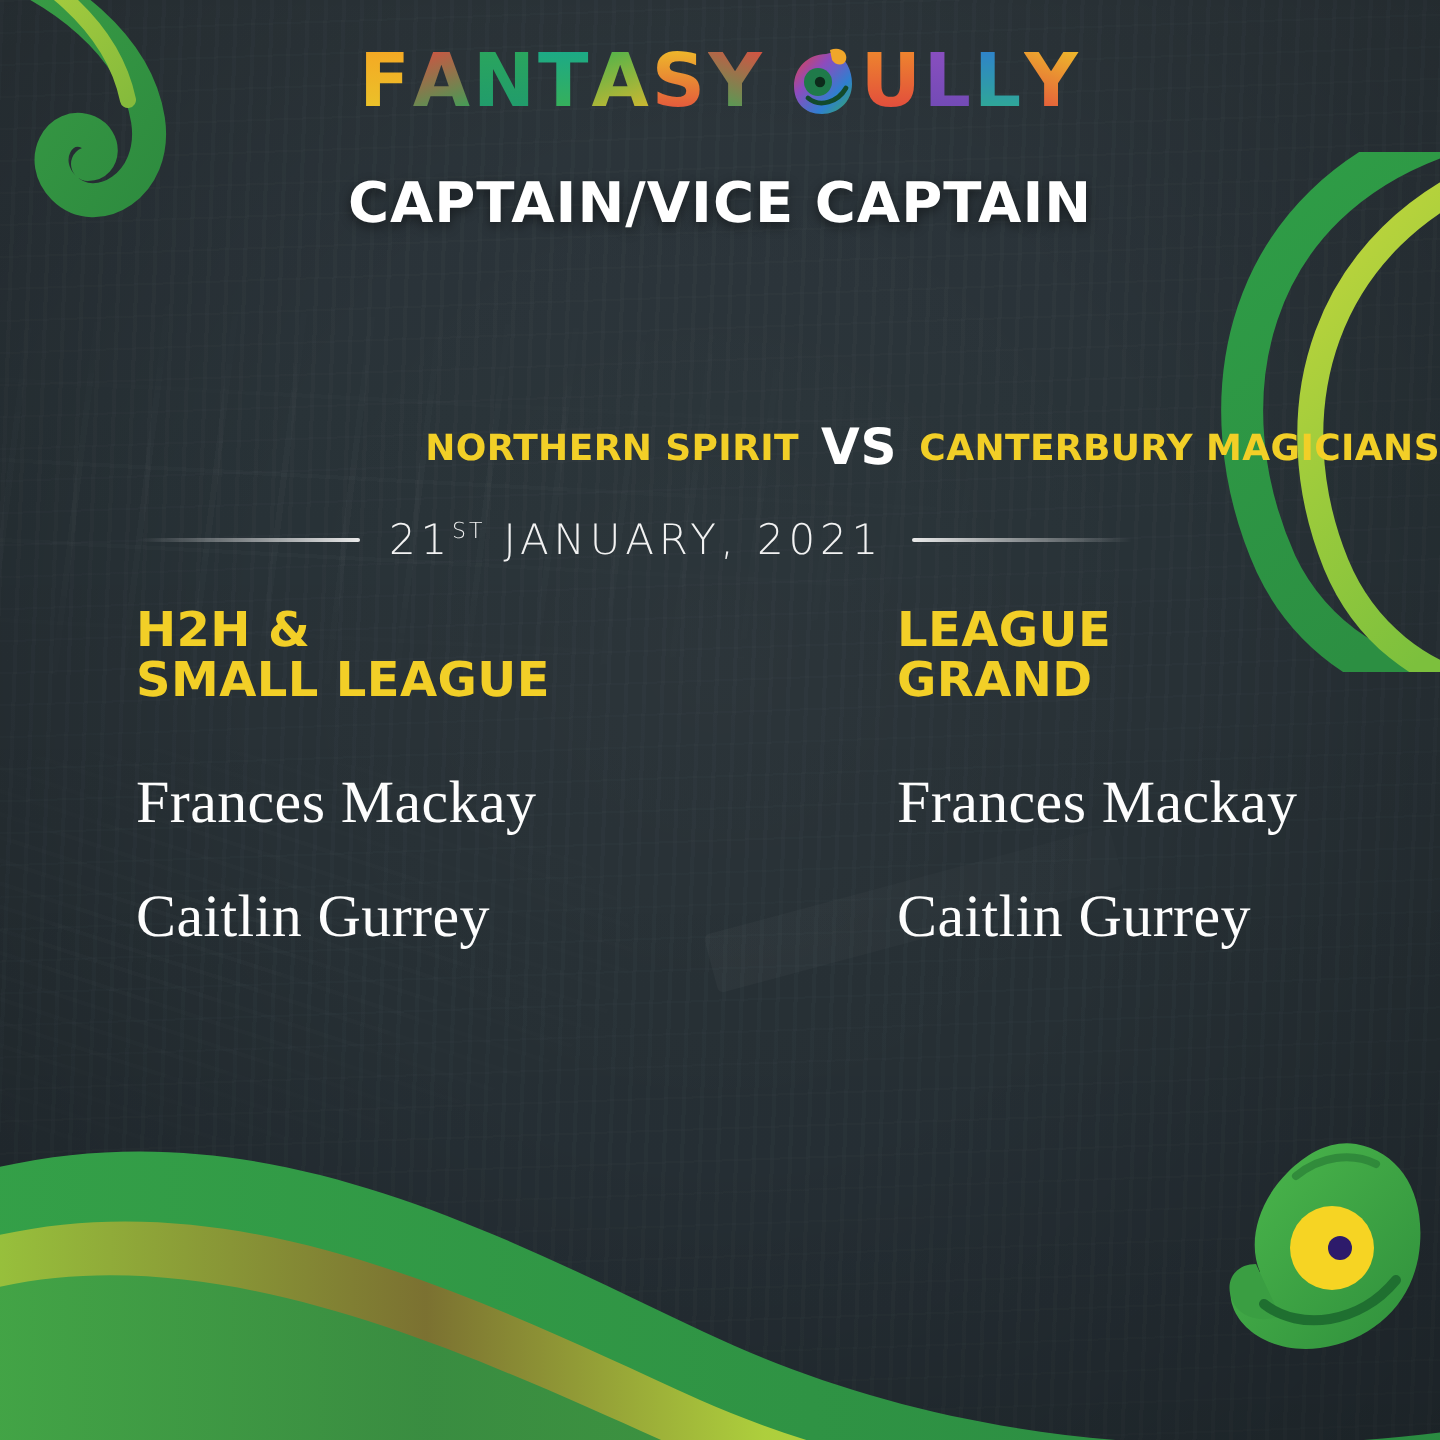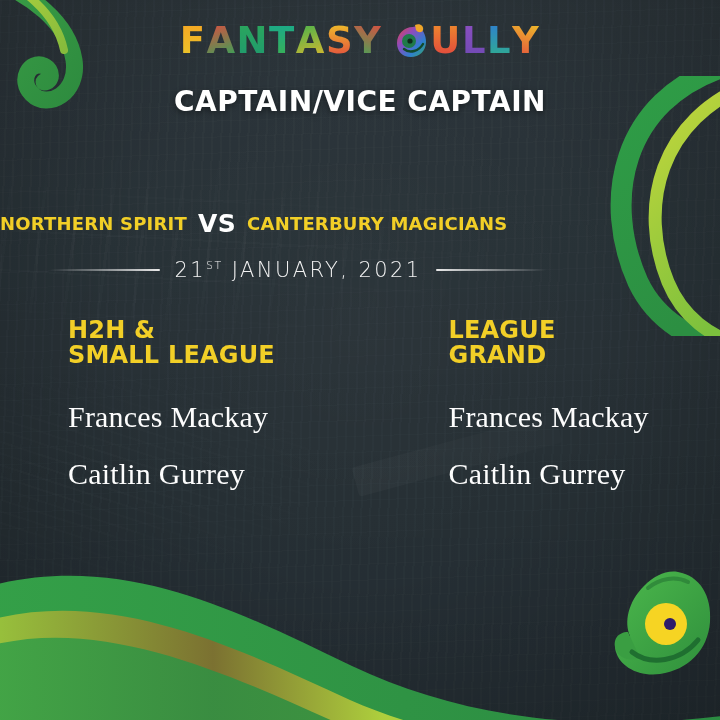--- a/index.html
+++ b/index.html
@@ -81,42 +81,42 @@
   .title{
     position:absolute;top:78px;left:0;width:720px;text-align:center;
     color:#ffffff;font-weight:bold;font-size:28px;line-height:47px;
     letter-spacing:.5px;
     font-family:"DejaVu Sans", sans-serif;
     text-shadow:0 2px 6px rgba(0,0,0,.45);
   }
   .title .l2{display:block;}
 
   .match{
-    position:absolute;top:209px;left:0;width:720px;text-align:left;
+    position:absolute;top:209px;left:0;width:720px;text-align:right;
     font-size:19px;font-weight:bold;letter-spacing:.4px;white-space:nowrap;
     font-family:"DejaVu Sans", sans-serif;
   }
   .team{color:#f2cf27;font-weight:600;font-size:18px;letter-spacing:.2px;}
   .vs{color:#ffffff;font-size:25px;font-weight:bold;margin:0 11px;vertical-align:-2px;}
 
   .dateline{
     position:absolute;top:258px;left:0;width:596px;
-    display:flex;align-items:center;justify-content:center;gap:14px;
+    display:flex;align-items:center;justify-content:center;gap:14px;padding-left:20px;
   }
   .rule{height:2px;width:110px;border-radius:2px;}
   .rule.left{background:linear-gradient(90deg, rgba(255,255,255,0) 0%, #e9e9e9 100%);}
   .rule.right{background:linear-gradient(270deg, rgba(255,255,255,0) 0%, #e9e9e9 100%);}
   .date-txt{
     color:#f2f2f2;font-size:21px;letter-spacing:2.4px;white-space:nowrap;
     font-family:"DejaVu Sans", sans-serif;font-weight:300;
   }
   .date-txt sup{font-size:11px;letter-spacing:1.5px;vertical-align:super;}
 
   
-  .cols{position:absolute;top:318px;left:0;width:664px;display:flex;}
+  .cols{position:absolute;top:303px;left:0;width:664px;display:flex;}
   .col{width:360px;}
   .col-left{padding-left:68px;}
   .col-right{padding-left:165px;}
   .col-head{
     color:#f2cf27;font-weight:bold;font-size:24px;line-height:25px;
     letter-spacing:.2px;font-family:"DejaVu Sans", sans-serif;
     margin-bottom:20px;
   }
   .col-head .hl{display:block;}
   .names{list-style:none;margin:0;padding:0;}

